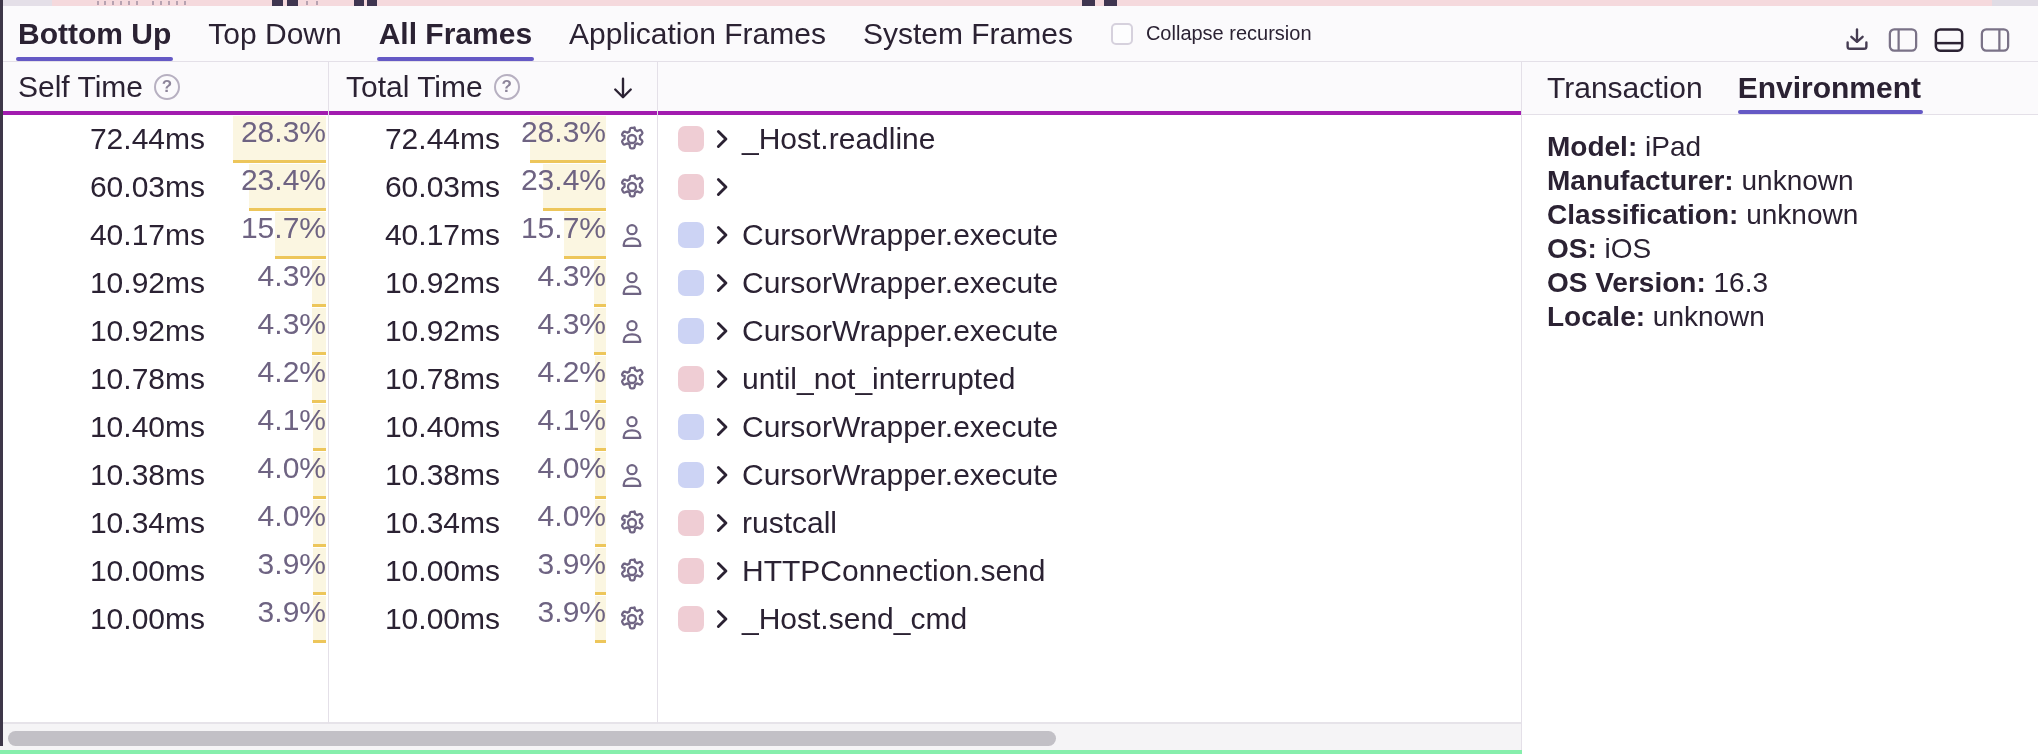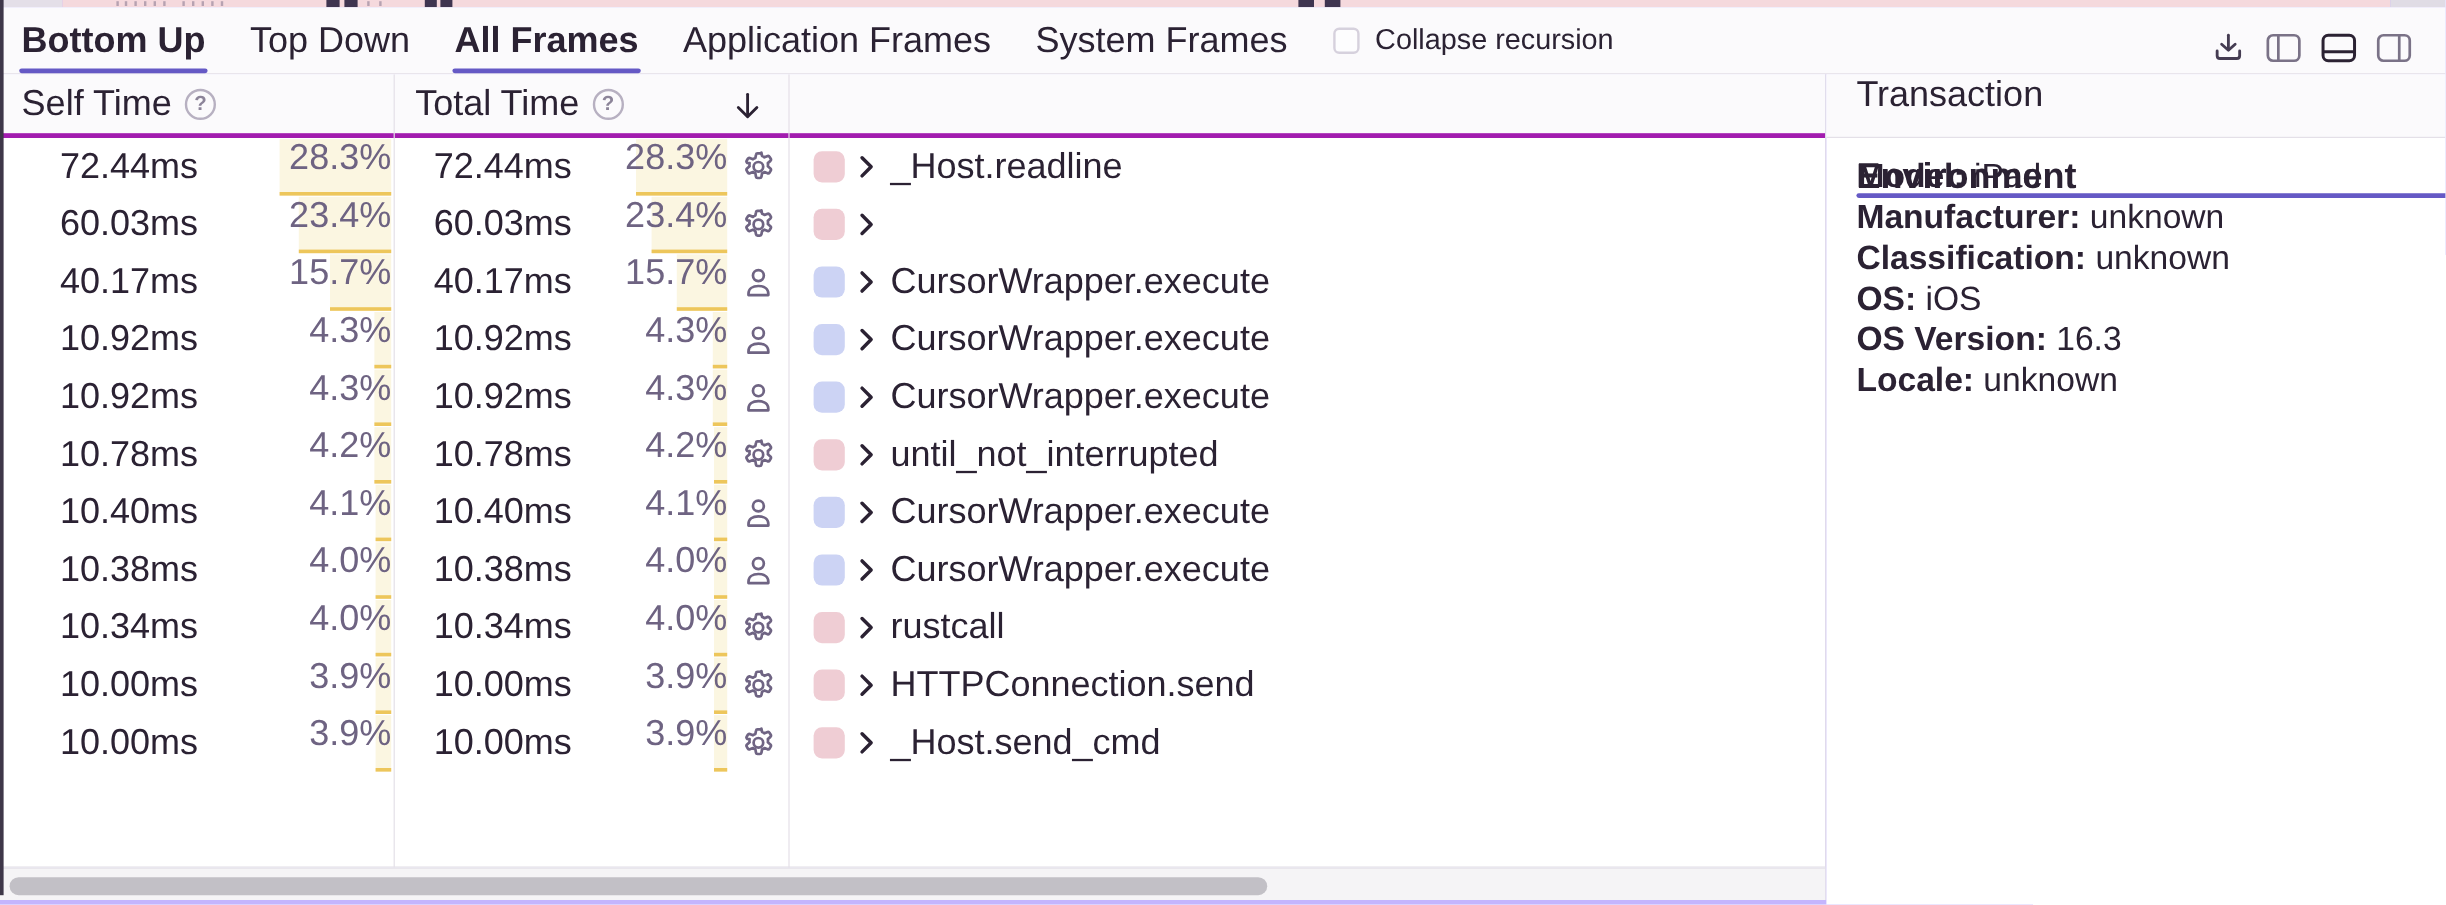--- a/index.html
+++ b/index.html
@@ -1,20 +1,20 @@
 <!DOCTYPE html>
 <html><head>
 <meta charset="utf-8">
 <style>
   * { margin:0; padding:0; box-sizing:border-box; }
   html,body { background:#ffffff; }
   .app {
     position:relative; width:2038px; height:754px; overflow:hidden;
     font-family:"Liberation Sans","DejaVu Sans",sans-serif;
-    color:#2b2233; background:#c4b5fd;
+    color:#2b2233; background:#86efac;
   }
   
   .minimap { position:absolute; top:0; left:0; width:2038px; height:6px; }
   .mm-left  { position:absolute; top:0; left:0; width:52px; height:6px; background:#e4dfe8; }
   .mm-pink  { position:absolute; top:0; left:52px; width:1940px; height:6px; background:#f5d9dd; }
   .mm-right { position:absolute; top:0; left:1992px; width:46px; height:6px; background:#e0dce5; }
   .mm-tick  { position:absolute; top:1px; width:2px; height:4px; background:#6c5f7c; opacity:.45; }
   .mm-block { position:absolute; top:0; height:6px; background:#3f3550; }
   
   .left-edge { position:absolute; top:0; left:0; width:3px; height:746px; background:#3e3749; z-index:30; }
@@ -23,21 +23,21 @@
     position:absolute; top:6px; left:0; width:2038px; height:56px;
     background:#fbfafc; border-bottom:1px solid #e4e0e8;
     display:flex; align-items:stretch; padding-left:18px;
   }
   .tabs { display:flex; gap:37px; align-items:stretch; }
   .tab { position:relative; display:flex; align-items:center; font-size:30px; color:#2b2233; cursor:pointer; white-space:nowrap; }
   .tab.active { font-weight:bold; }
   .tab.active::after { content:""; position:absolute; left:-2px; right:-2px; bottom:0; height:4px; border-radius:2px; background:#6559c5; }
   .collapse-wrap { display:flex; align-items:center; margin-left:38px; }
   .checkbox { width:22px; height:22px; border:2px solid #d6d1dd; border-radius:5px; background:#fdfdfe; margin-right:13px; }
-  .collapse-label { font-size:24px; color:#2b2233; white-space:nowrap; }
+  .collapse-label { font-size:20px; color:#2b2233; white-space:nowrap; }
   .toolbar { position:absolute; right:28px; top:6px; height:56px; display:flex; align-items:center; gap:16px; }
   .tool-icon { display:flex; align-items:center; justify-content:center; cursor:pointer; }
   
   .table-area { position:absolute; top:62px; left:0; width:1521px; height:661px; background:#ffffff; border-bottom:1px solid #e6e3e9; }
   .headers { display:flex; height:53px; background:#fbfafc; border-bottom:4px solid #a21caf; font-size:30px; }
   .hcell { display:flex; align-items:center; }
   .h-self  { width:328px; padding-left:18px; }
   .h-total { width:329px; padding-left:18px; position:relative; }
   .h-frame { flex:1; padding-left:19px; }
   .help-circle {
@@ -46,36 +46,36 @@
     margin-left:11px; flex:0 0 auto;
   }
   .sort-arrow { position:absolute; right:19px; top:11px; }
   .v-div { position:absolute; top:0; width:1px; height:661px; background:#e4e0e8; z-index:5; }
   .v-div.d1 { left:328px; } .v-div.d2 { left:657px; }
   
   .row { display:flex; height:48px; }
   .cell-self  { width:328px; display:flex; align-items:center; height:100%; }
   .cell-total { width:329px; display:flex; align-items:center; height:100%; }
   .cell-frame { flex:1; display:flex; align-items:center; padding-left:21px; height:100%; }
-  .time { flex:1; text-align:center; font-size:30px; color:#2b2233;margin-left:10px; }
+  .time { flex:1; text-align:right; font-size:30px; color:#2b2233;margin-left:10px; }
   .pct-box { position:relative; height:100%; display:flex; align-items:flex-start; justify-content:flex-end; }
   .cell-self .pct-box { width:121px; margin-right:2px; }
   .cell-total .pct-box { width:106px; }
   .bar { position:absolute; right:0; top:1px; bottom:0; background:#fbf6e1; border-bottom:3px solid #edc65b; }
   .pct { position:relative; z-index:1; font-size:30px; color:#6e6382; }
   .icon-box { width:51px; display:flex; align-items:center; justify-content:center; }
   .swatch { width:26px; height:26px; border-radius:7px; margin-right:11px; flex:0 0 auto; }
   .swatch.pink { background:#efcdd4; }
   .swatch.blue { background:#ccd3f4; }
   .chevron { display:flex; align-items:center; margin-right:12px; flex:0 0 auto; cursor:pointer; }
   .frame-name { font-size:30px; color:#2b2233; white-space:nowrap; }
   
   .right-panel { position:absolute; left:1522px; top:62px; width:516px; height:692px; background:#ffffff; }
   .panel-divider { position:absolute; left:1521px; top:62px; width:1px; height:688px; background:#e4e0e8; }
-  .rp-header { height:53px; background:#fbfafc; border-bottom:1px solid #e4e0e8; display:flex; gap:35px; padding-left:25px; align-items:stretch;flex-direction:column; }
+  .rp-header { height:53px; background:#fbfafc; border-bottom:1px solid #e4e0e8; display:flex; gap:35px; padding-left:25px; align-items:stretch; }
   .rp-tab { position:relative; display:flex; align-items:center; font-size:30px; cursor:pointer; }
   .rp-tab.active { font-weight:bold; }
   .rp-tab.active::after { content:""; position:absolute; left:0; right:-2px; bottom:0; height:4px; border-radius:2px; background:#6559c5; }
   .rp-details { padding:15px 20px 0 25px; font-size:28px; line-height:34px; }
   .rp-line { white-space:nowrap; }
   .rp-line b { font-weight:bold; }
   
   .hscroll { position:absolute; left:0; top:723px; width:1521px; height:27px; background:#f5f4f6; border-top:1px solid #e6e3e9; }
   .hthumb { position:absolute; left:8px; top:7px; width:1048px; height:15px; border-radius:8px; background:#c2c0c6; cursor:pointer; }
   svg { display:block; }

